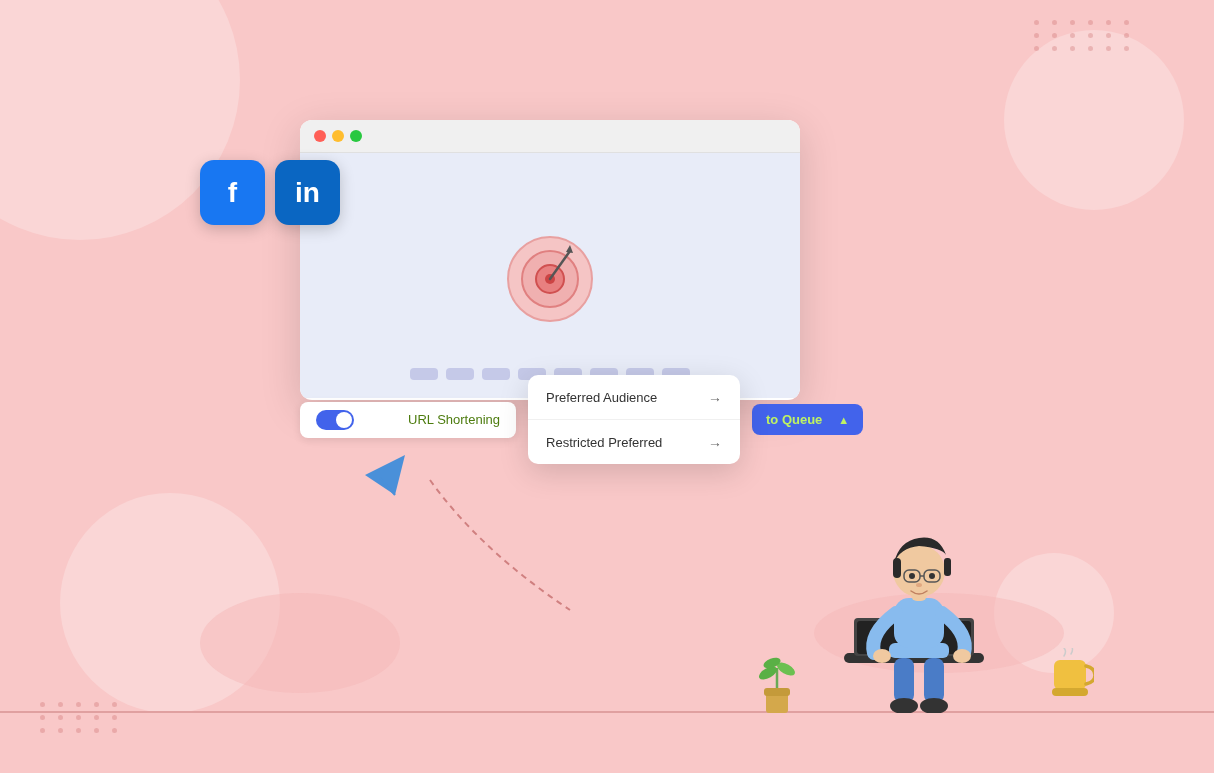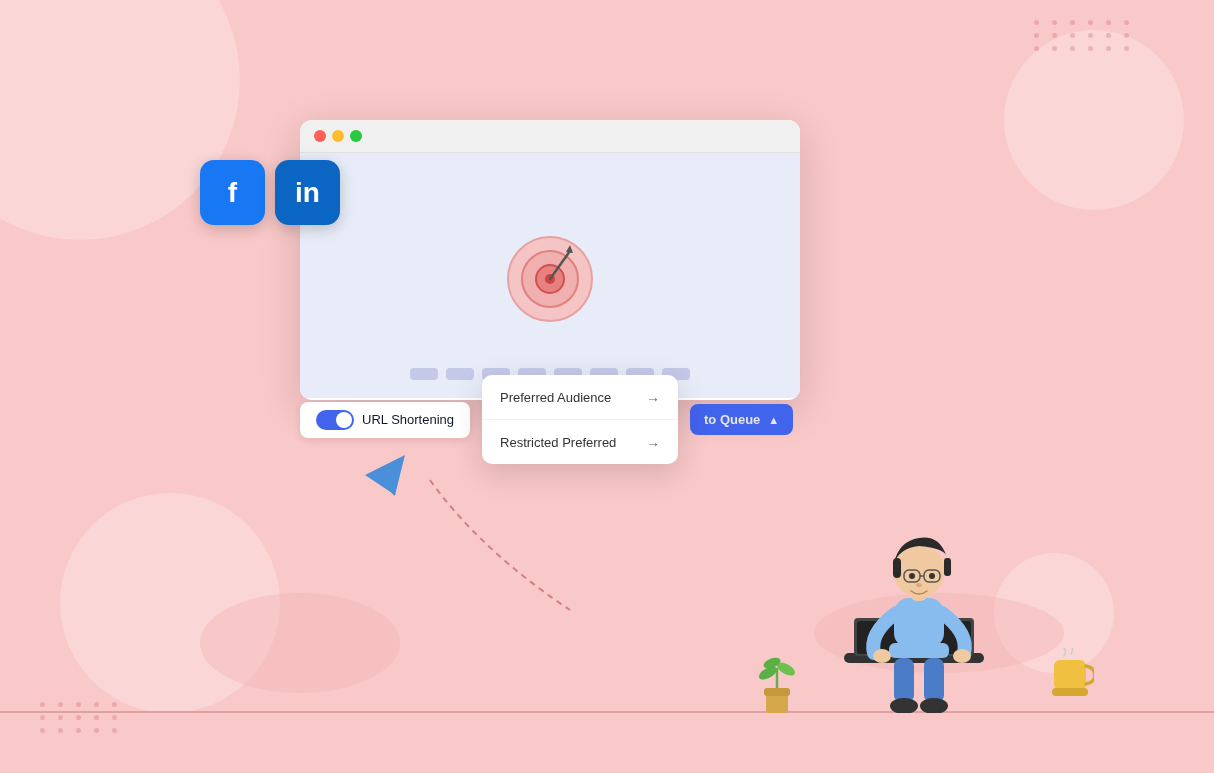--- a/index.html
+++ b/index.html
@@ -129,34 +129,35 @@
     .toggle-knob {
       width: 16px; height: 16px;
       background: white;
       border-radius: 50%;
       position: absolute;
       top: 2px;
       right: 2px;
     }
     .toggle-label {
       font-size: 13px;
-      color: #0f172a;
+      color: #4d7c0f;
       font-weight: 500;
       white-space: nowrap;
+      margin-left: 46px;
     }
 
     
     .dropdown-menu {
       position: absolute;
       bottom: -110px;
       left: 80px;
       background: white;
       border-radius: 10px;
       box-shadow: 0 8px 30px rgba(0,0,0,0.15);
-      width: 196px;
+      width: 212px;
       overflow: hidden;
       z-index: 10;
     }
     .dropdown-item {
       display: flex;
       align-items: center;
       justify-content: space-between;
       padding: 14px 18px;
       font-size: 13px;
       color: #333;
@@ -168,30 +169,30 @@
       border-bottom: none;
     }
     .dropdown-arrow {
       color: #666;
       font-size: 14px;
     }
 
     
     .add-to-queue-btn {
       background: #4263eb;
-      color: #e5e5e5;
+      color: #bef264;
       border: none;
       border-radius: 8px;
       padding: 8px 14px;
       font-size: 13px;
       font-weight: 600;
       cursor: pointer;
       display: flex;
       align-items: center;
-      gap: 8px;
+      gap: 16px;
       white-space: nowrap;
     }
     .btn-caret {
       font-size: 11px;
     }
 
     
     .social-icons {
       position: absolute;
       top: 80px;

